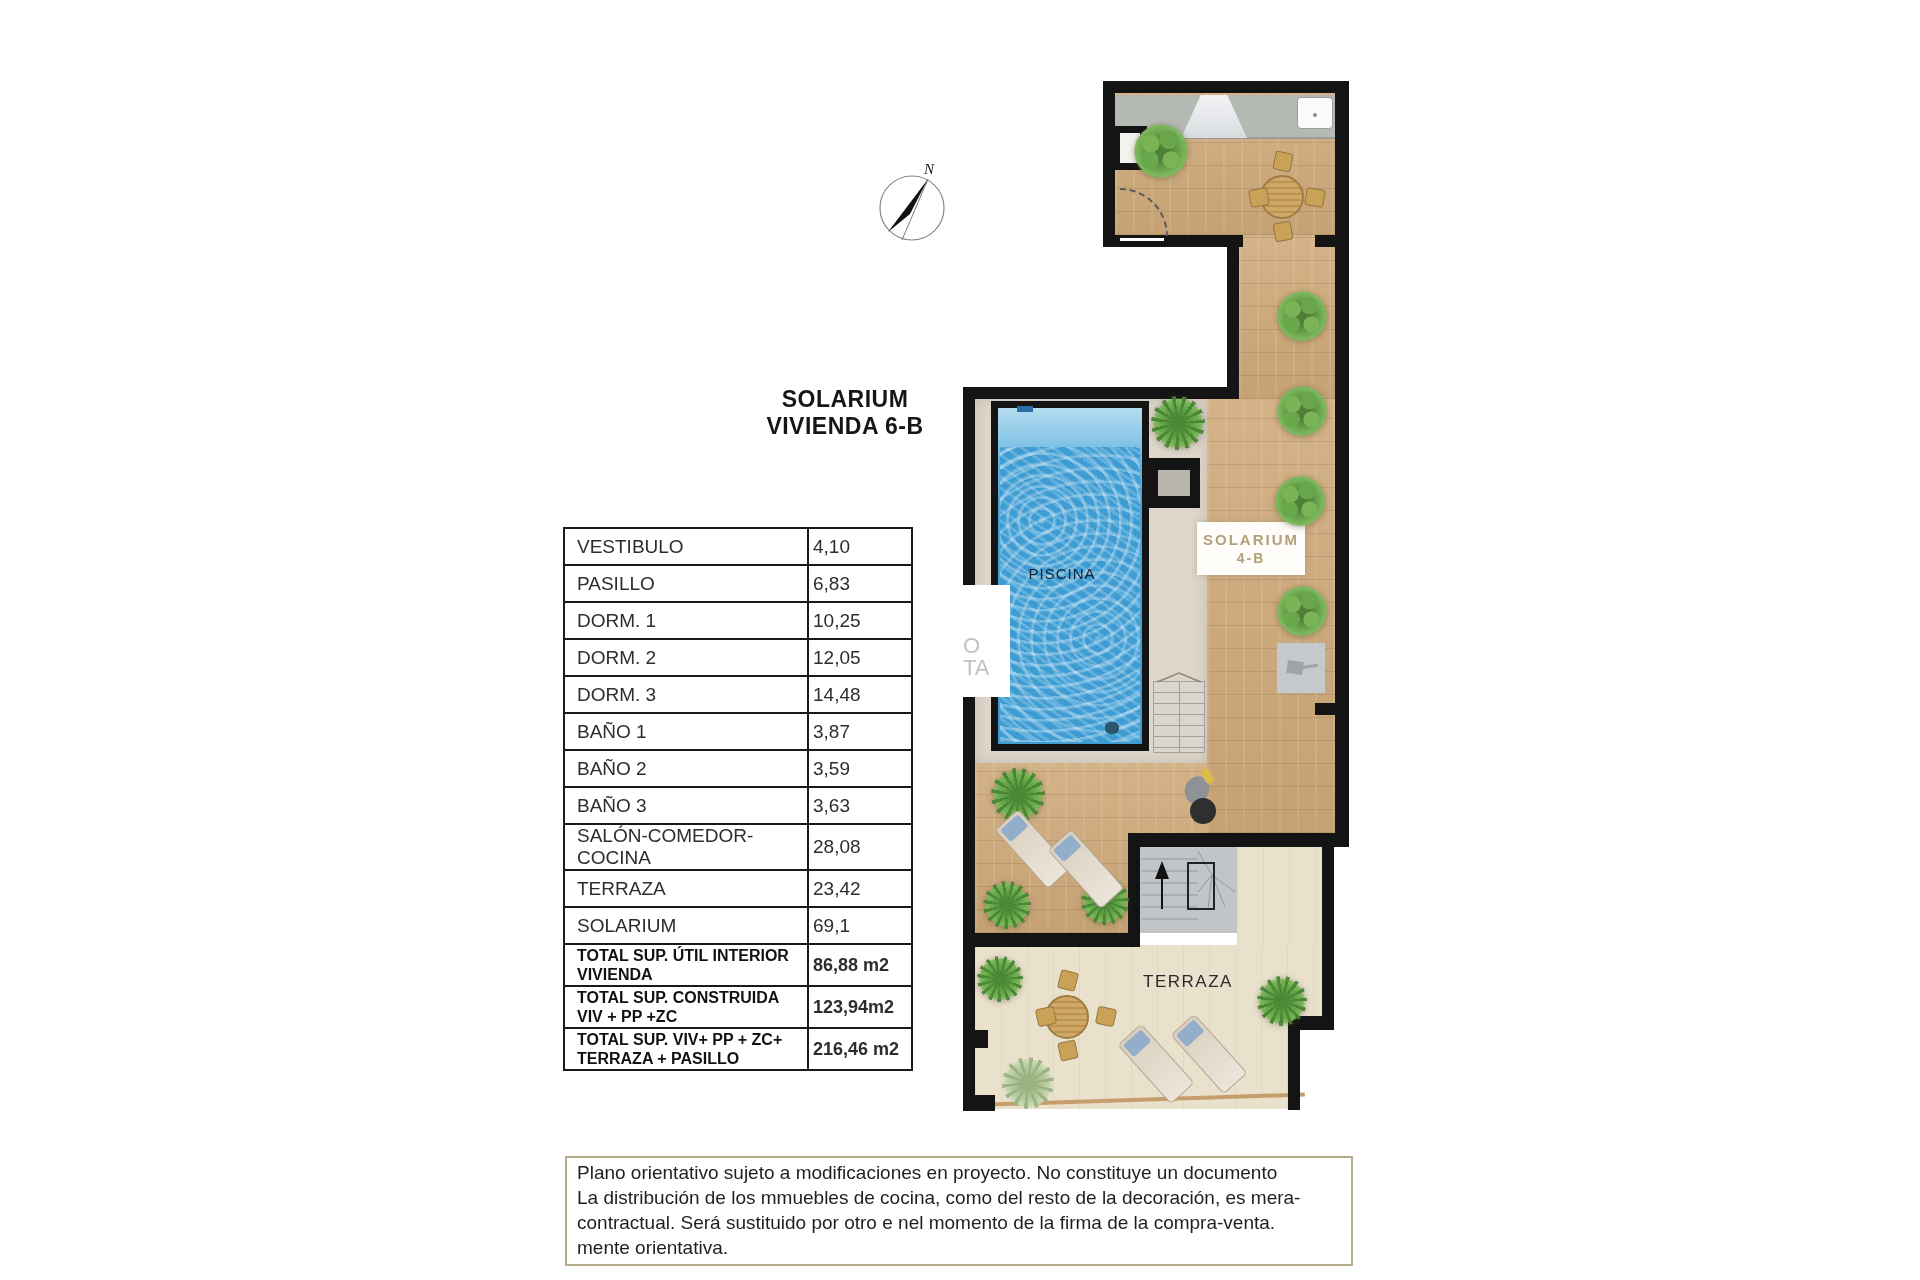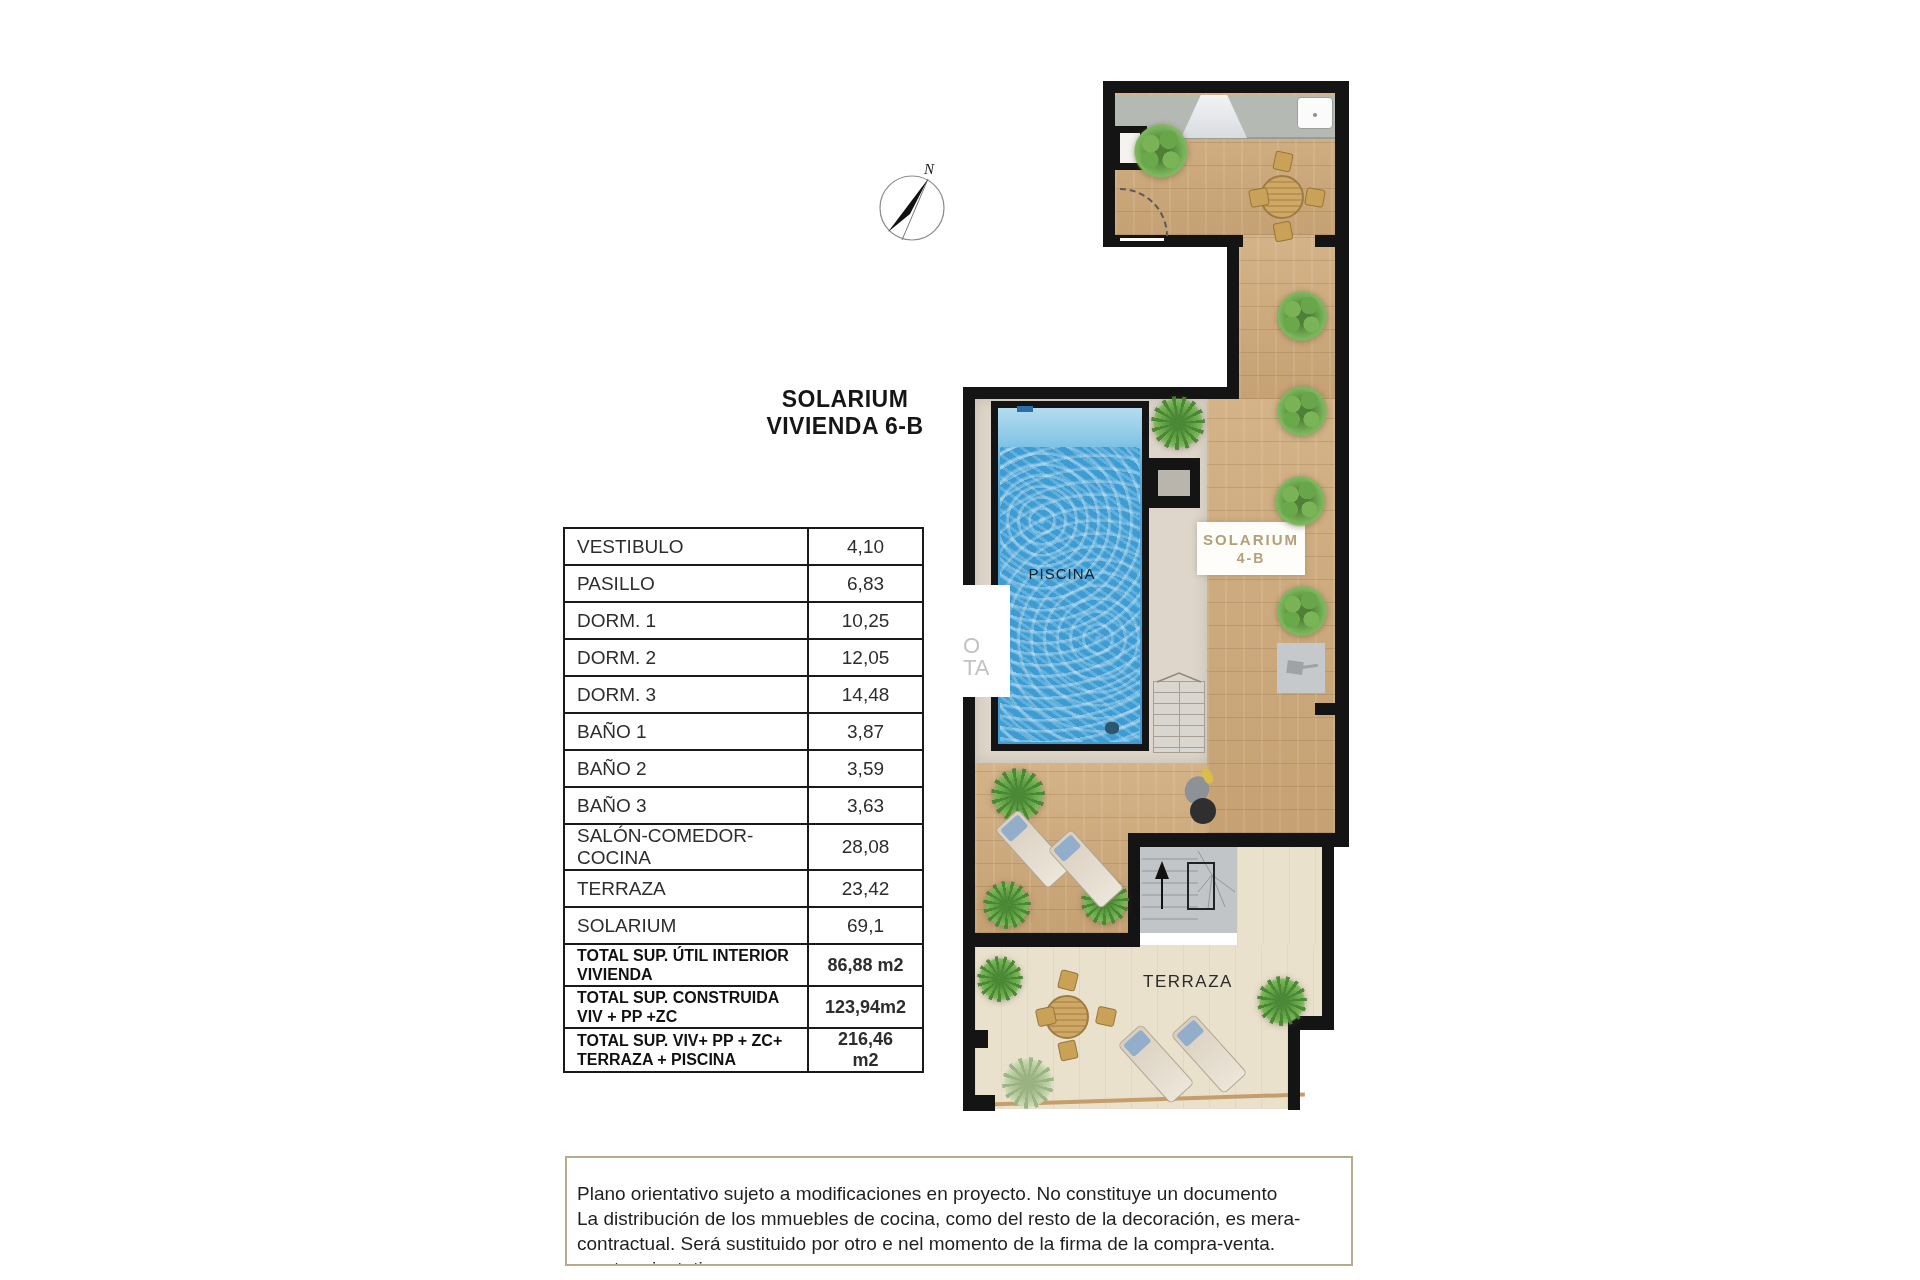--- a/index.html
+++ b/index.html
@@ -12,28 +12,28 @@
               font-size:23px;line-height:27px;color:#161616;letter-spacing:.5px;}
 
   
   .area-table{left:563px;top:527px;border-collapse:collapse;table-layout:fixed;
               font-size:19px;color:#2d2d2d;}
   .area-table td,.area-table th{border:2px solid #1a1a1a;padding:0 0 0 12px;text-align:left;vertical-align:middle;}
   .area-table col.c1{width:244px;} .area-table col.c2{width:104px;}
   .area-table tr{height:37px;}
   .area-table tr.hdr{height:36px;}
   .area-table tr.hdr th{font-size:20px;color:#111;}
-  .area-table td.val{text-align:center;padding:0 16px;}
+  .area-table td.val{padding:0 4px;}
   .area-table tr.total{height:42px;}
   .area-table tr.total td.lbl{font-weight:bold;font-size:16px;line-height:19px;color:#111;}
   .area-table tr.total td.val{font-weight:bold;font-size:18px;}
 
   
   .disclaimer{left:565px;top:1156px;width:788px;height:110px;border:2px solid #b7ab8d;
-              box-sizing:border-box;padding:23px 10px;font-size:19px;line-height:25px;
+              box-sizing:border-box;padding:2px 10px;font-size:19px;line-height:25px;
               color:#1f1f1f;white-space:nowrap;overflow:hidden;}
 
   
   .plan{left:963px;top:70px;width:400px;height:1105px;}
   .wall{position:absolute;background:#141414;}
   .wood{position:absolute;background-color:#cfae81;background-image:
         repeating-linear-gradient(90deg, rgba(255,255,255,.09) 0 2px, rgba(0,0,0,0) 2px 18px),
         repeating-linear-gradient(0deg, rgba(110,78,40,.18) 0 1px, rgba(0,0,0,0) 1px 23px),
         linear-gradient(180deg,#d4b388,#c5a173);}
   .beige{position:absolute;background:#ded6ca;box-shadow:inset 0 0 14px rgba(120,110,95,.25);}
@@ -172,21 +172,21 @@
         </tr>
     <tr class="total">
       <td class="lbl"><span>TOTAL SUP. ÚTIL INTERIOR</span><br><span>VIVIENDA</span></td>
       <td class="val">86,88 m2</td>
         </tr>
     <tr class="total">
       <td class="lbl"><span>TOTAL SUP. CONSTRUIDA</span><br><span>VIV + PP +ZC</span></td>
       <td class="val">123,94m2</td>
         </tr>
     <tr class="total">
-      <td class="lbl"><span>TOTAL SUP. VIV+ PP + ZC+</span><br><span>TERRAZA + PISCINA</span></td>
+      <td class="lbl"><span>TOTAL SUP. VIV+ PP + ZC+</span><br><span>TERRAZA + PASILLO</span></td>
       <td class="val">216,46 m2</td>
         </tr>
   </tbody>
     </table>
 
   <div class="abs plan">
 
     <div class="wood" style="left:152px;top:23px;width:222px;height:142px;"></div>
     <div class="wood" style="left:276px;top:165px;width:96px;height:164px;"></div>
     <div class="beige" style="left:12px;top:329px;width:232px;height:364px;"></div>

